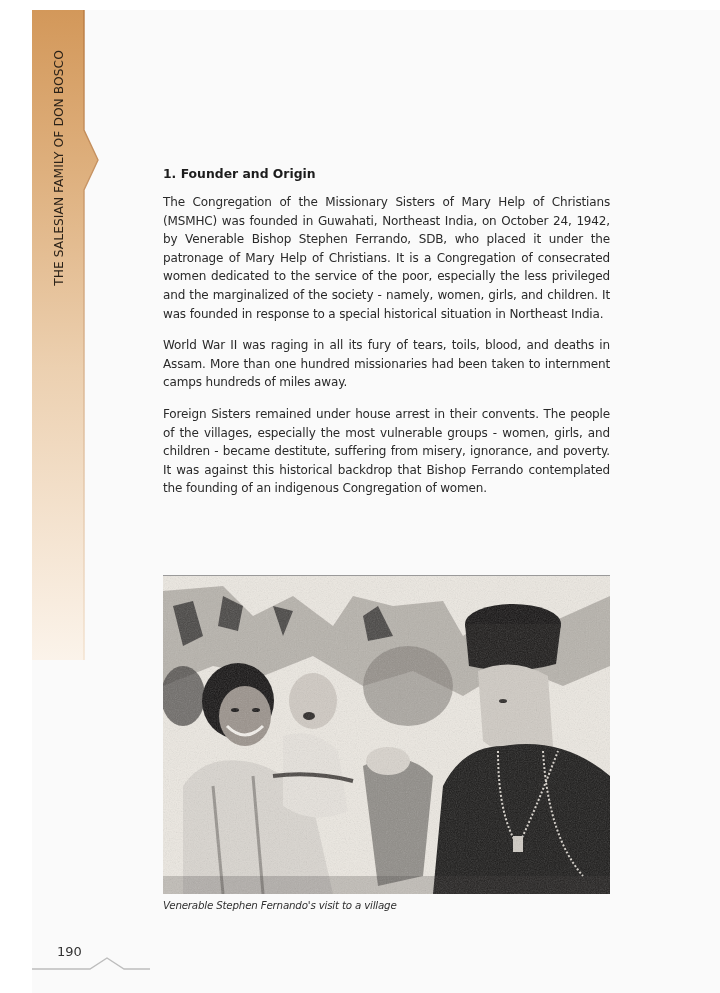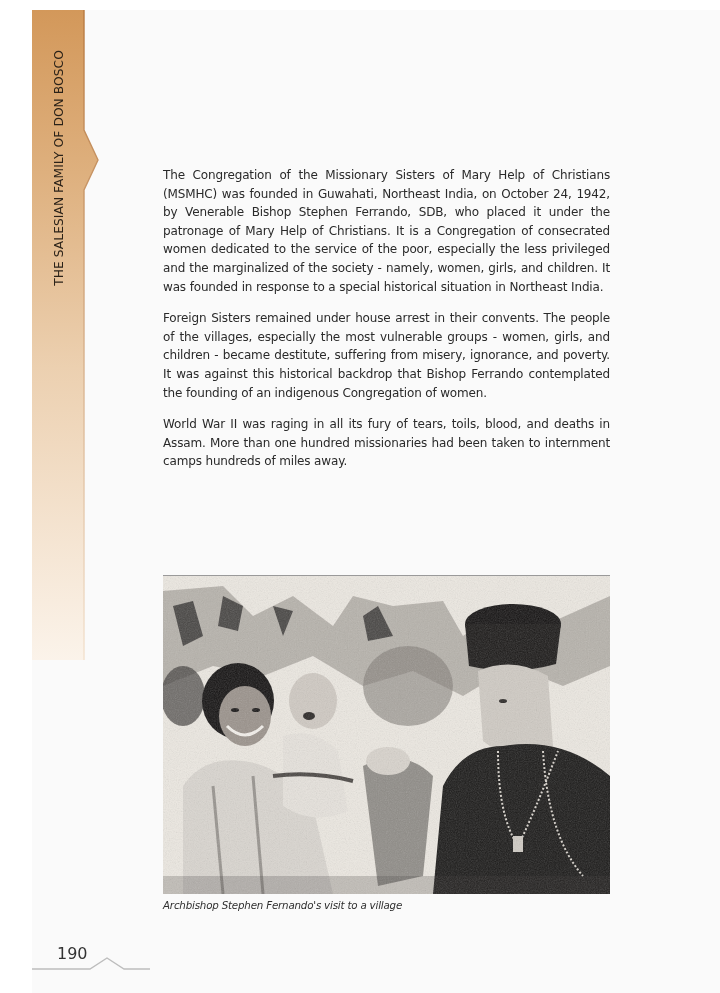--- a/index.html
+++ b/index.html
@@ -51,21 +51,21 @@
       font-family: "DejaVu Sans", sans-serif;
       font-style: italic; font-size: 10.3px; color: #2f2f2f;
       letter-spacing: -0.2px;
     }
     .folio {
       position: absolute; left: 32px; top: 942px; width: 130px; height: 36px;
     }
     .folio-num {
       position: absolute; left: 25px; top: 2px;
       font-family: "DejaVu Sans", sans-serif;
-      font-size: 16px; color: #333;
+      font-size: 13px; color: #333;
     }
     .folio svg { position: absolute; left: 0; top: 0; }
   </style>
 </head>
 <body>
 
 <div class="page"></div>
 
 <div class="band">
   <svg width="100" height="650" viewBox="0 0 100 650">
@@ -81,23 +81,24 @@
         <stop offset="1" stop-color="#f3e2cf"></stop>
       </linearGradient>
     </defs>
     <path d="M0 0 L52 0 L52 120 L66 150 L52 180 L52 650 L0 650 Z" fill="url(#bandGrad)"></path>
     <path d="M52 0 L52 120 L66 150 L52 180 L52 650" fill="none" stroke="url(#edgeGrad)" stroke-width="1.4"></path>
   </svg>
 </div>
 <div class="band-title">THE SALESIAN FAMILY OF DON BOSCO</div>
 
 <div class="content">
+  <div class="heading">1. Founder and Origin</div>
   <p class="para">The Congregation of the Missionary Sisters of Mary Help of Christians (MSMHC) was founded in Guwahati, Northeast India, on October 24, 1942, by Venerable Bishop Stephen Ferrando, SDB, who placed it under the patronage of Mary Help of Christians. It is a Congregation of consecrated women dedicated to the service of the poor, especially the less privileged and the marginalized of the society - namely, women, girls, and children. It was founded in response to a special historical situation in Northeast India.</p>
+  <p class="para">World War II was raging in all its fury of tears, toils, blood, and deaths in Assam.  More than one hundred missionaries had been taken to internment camps hundreds of miles away.</p>
   <p class="para">Foreign Sisters remained under house arrest in their convents. The people of the villages, especially the most vulnerable groups - women, girls, and children - became destitute, suffering from misery, ignorance, and poverty. It was against this historical backdrop that Bishop Ferrando contemplated the founding of an indigenous Congregation of women.</p>
-  <p class="para">World War II was raging in all its fury of tears, toils, blood, and deaths in Assam.  More than one hundred missionaries had been taken to internment camps hundreds of miles away.</p>
 </div>
 
 <div class="photo">
   <svg width="447" height="318" viewBox="0 0 447 318">
     <defs>
       <filter id="grain">
           <feTurbulence type="fractalNoise" baseFrequency="0.9" numOctaves="2" seed="3"></feTurbulence>
           <feColorMatrix type="saturate" values="0"></feColorMatrix>
           <feComponentTransfer>
             <feFuncA type="linear" slope="0.25"></feFuncA>
@@ -140,20 +141,20 @@
     <path d="M270 318 L280 210 Q300 170 340 170 Q400 160 447 200 L447 318 Z" fill="#1b1a19"></path>
 
     <path d="M335 175 Q335 240 355 270 Q370 240 395 175" stroke="#d8d3cc" stroke-width="2" fill="none" stroke-dasharray="2 2"></path>
     <path d="M380 175 Q385 260 420 300" stroke="#d8d3cc" stroke-width="2" fill="none" stroke-dasharray="2 2"></path>
     <rect x="350" y="260" width="10" height="16" fill="#cfcac3"></rect>
 
     <rect x="0" y="300" width="447" height="18" fill="#3b3937" opacity="0.25"></rect>
     <rect width="447" height="318" filter="url(#grain)"></rect>
   </svg>
 </div>
-<div class="caption">Archbishop Stephen Fernando's visit to a village</div>
+<div class="caption">Venerable Stephen Fernando's visit to a village</div>
 
 <div class="folio">
   <div class="folio-num">190</div>
   <svg width="130" height="36" viewBox="0 0 130 36">
     <path d="M0 27 L58 27 L75 16 L92 27 L118 27" fill="none" stroke="#bdbdbd" stroke-width="1.4"></path>
   </svg>
 </div>
 
 </body></html>

